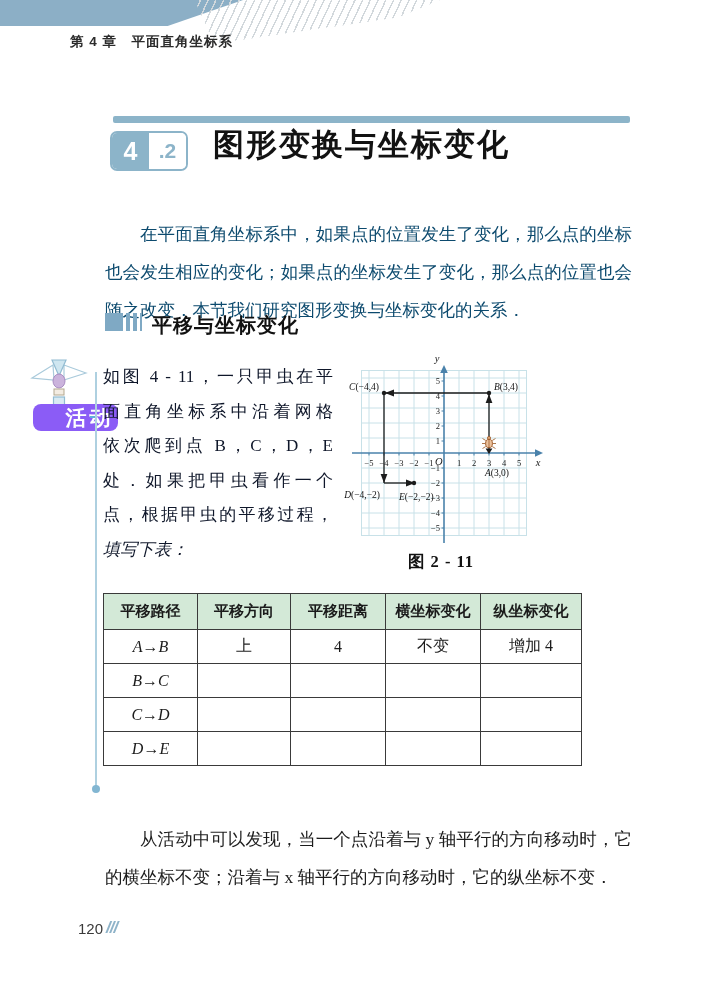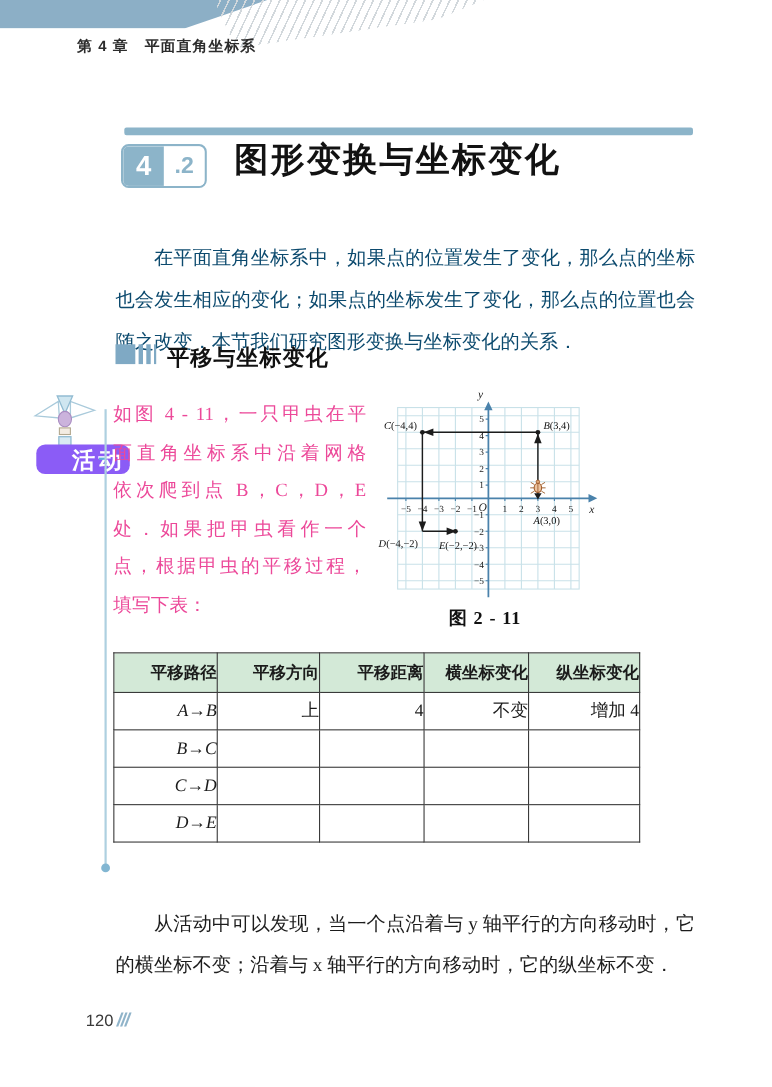--- a/index.html
+++ b/index.html
@@ -45,35 +45,35 @@
   .act-vline{position:absolute;left:95px;top:372px;width:2px;height:414px;background:#aed0e0;}
   .act-dot{position:absolute;left:92px;top:785px;width:8px;height:8px;border-radius:50%;background:#82b6d2;}
   .act-badge{position:absolute;left:33px;top:404px;width:57px;height:27px;background:#8b5cf6;border-radius:8px;
     display:flex;align-items:center;justify-content:center;color:#fff;font-family:"Liberation Sans",sans-serif;
     font-weight:bold;font-size:21px;letter-spacing:3px;padding-left:28px;}
   .act-conn{position:absolute;left:90px;top:416px;width:6px;height:2px;background:#5fb0da;}
   .insect{position:absolute;left:28px;top:356px;}
 
   
   .act-text{position:absolute;left:103px;top:360px;width:230px;}
-  .act-line{font-size:17px;color:#ec4899;line-height:34.5px;text-align:justify;text-align-last:justify;}
-  .act-line.no-stretch{text-align-last:left;}
+  .act-line{font-size:17px;color:#0f172a;line-height:34.5px;text-align:justify;text-align-last:justify;}
+  .act-line.no-stretch{text-align-last:left;font-style:italic;}
 
   
   .graph{position:absolute;left:306px;top:345px;}
   .fig-caption{position:absolute;left:306px;top:551px;width:270px;text-align:center;
     font-weight:bold;font-size:16.5px;color:#111;letter-spacing:1px;}
   .tick{font-family:"Liberation Serif",serif;font-size:8.5px;fill:#222;}
   .axis-letter{font-family:"Liberation Serif",serif;font-style:italic;font-size:10.5px;fill:#222;}
   .plabel{font-family:"Liberation Serif",serif;font-size:9.5px;fill:#111;}
   .pname{font-style:italic;}
 
   
   table.move{position:absolute;left:103px;top:593px;border-collapse:collapse;table-layout:fixed;}
-  table.move th,table.move td{border:1.6px solid #3a3a3a;text-align:right;padding:0;}
+  table.move th,table.move td{border:1.6px solid #3a3a3a;text-align:center;padding:0;}
   table.move th{background:#d3e9d7;height:35px;font-family:"Liberation Sans",sans-serif;
     font-weight:bold;font-size:15px;color:#1b1b1b;}
   table.move td{height:33px;font-size:16px;color:#1b1b1b;background:#fff;}
   td.pathcell{font-style:italic;font-family:"Liberation Serif",serif;}
 
   
   .footer{position:absolute;left:78px;top:918px;font-family:"Liberation Sans",sans-serif;
     font-size:15px;color:#3a3a3a;display:flex;align-items:center;}
   .footer .slashes{color:#8fb3c9;font-weight:bold;font-style:italic;font-size:17px;margin-left:3px;letter-spacing:-1px;}
 </style>

